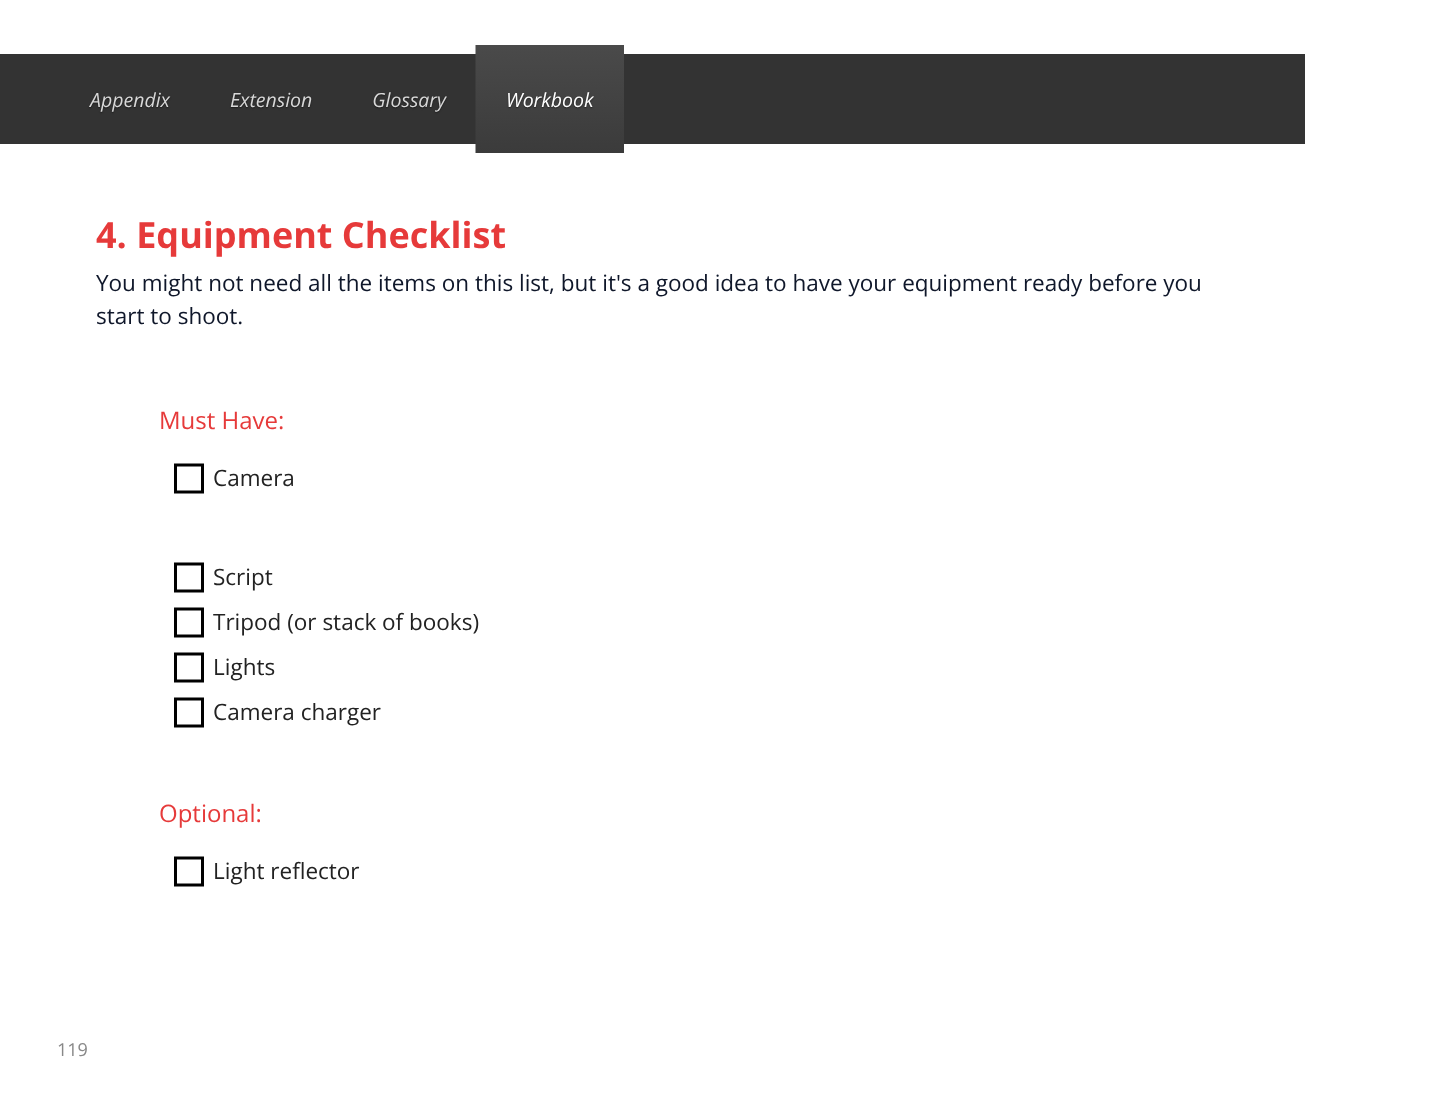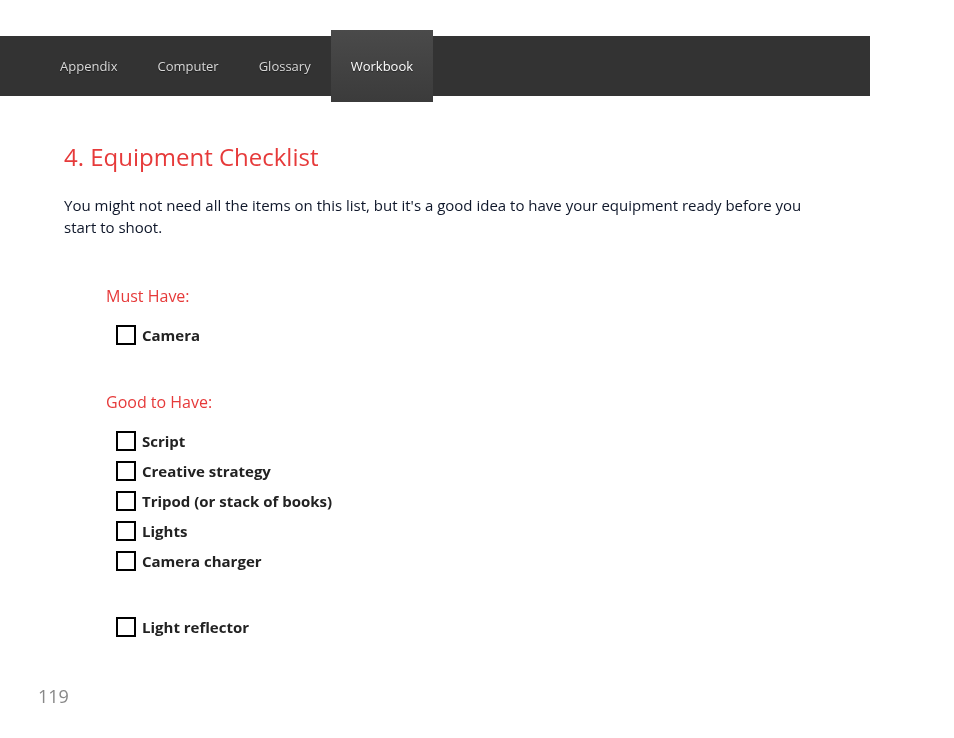--- a/index.html
+++ b/index.html
@@ -21,33 +21,34 @@
     }
     .tab {
       color: #d8d8d8;
       font-size: 13px;
       padding: 0 20px;
       height: 72px;
       display: flex;
       align-items: center;
       cursor: pointer;
       text-shadow: 0 1px 1px rgba(0,0,0,0.5);
+      font-style: italic;
     }
     .tab.active {
       background: linear-gradient(to bottom, #4a4a4a, #3b3b3b);
       color: #ffffff;
     }
     .content {
       padding: 44px 64px 0 64px;
     }
     .page-title {
       color: #e63a3a;
       font-size: 24px;
-      font-weight: 400;
-      margin-bottom: 22px;
+      font-weight: 700;
+      margin-bottom: 6px;
     }
     .intro {
       color: #0f172a;
       font-size: 15px;
       line-height: 1.45;
       max-width: 740px;
     }
     .section {
       margin-top: 46px;
       padding-left: 42px;
@@ -71,80 +72,75 @@
       width: 20px;
       height: 20px;
       border: 2px solid #000;
       margin-right: 6px;
       flex-shrink: 0;
       background: #fff;
     }
     .check-label {
       font-size: 15px;
       color: #222;
-      font-weight: bold;
     }
     .page-number {
       position: absolute;
       left: 38px;
       bottom: 30px;
-      font-size: 18px;
+      font-size: 12px;
       color: #888;
       margin-top: 16px;
     }
   </style>
 </head>
 <body>
 
 <div class="topbar" id="tabbar">
     <div class="tab">Appendix</div>
-    <div class="tab">Computer</div>
+    <div class="tab">Extension</div>
     <div class="tab">Glossary</div>
     <div class="tab active">Workbook</div>
   </div>
 
 <div class="content">
   <h1 class="page-title">4. Equipment Checklist</h1>
   <p class="intro">You might not need all the items on this list, but it's a good idea to have your equipment ready before you start to shoot.</p>
   <div id="sections">
       <div class="section">
         <h2 class="section-title">Must Have:</h2>
         <ul class="checklist">
           <li class="check-item">
             <span class="checkbox"></span>
             <span class="check-label">Camera</span>
           </li>
         </ul>
       </div>
       <div class="section">
-        <h2 class="section-title">Good to Have:</h2>
         <ul class="checklist">
           <li class="check-item">
             <span class="checkbox"></span>
             <span class="check-label">Script</span>
-          </li>
-          <li class="check-item">
-            <span class="checkbox"></span>
-            <span class="check-label">Creative strategy</span>
           </li>
           <li class="check-item">
             <span class="checkbox"></span>
             <span class="check-label">Tripod (or stack of books)</span>
           </li>
           <li class="check-item">
             <span class="checkbox"></span>
             <span class="check-label">Lights</span>
           </li>
           <li class="check-item">
             <span class="checkbox"></span>
             <span class="check-label">Camera charger</span>
           </li>
         </ul>
       </div>
       <div class="section">
+        <h2 class="section-title">Optional:</h2>
         <ul class="checklist">
           <li class="check-item">
             <span class="checkbox"></span>
             <span class="check-label">Light reflector</span>
           </li>
         </ul>
       </div>
     </div>
 </div>
 

